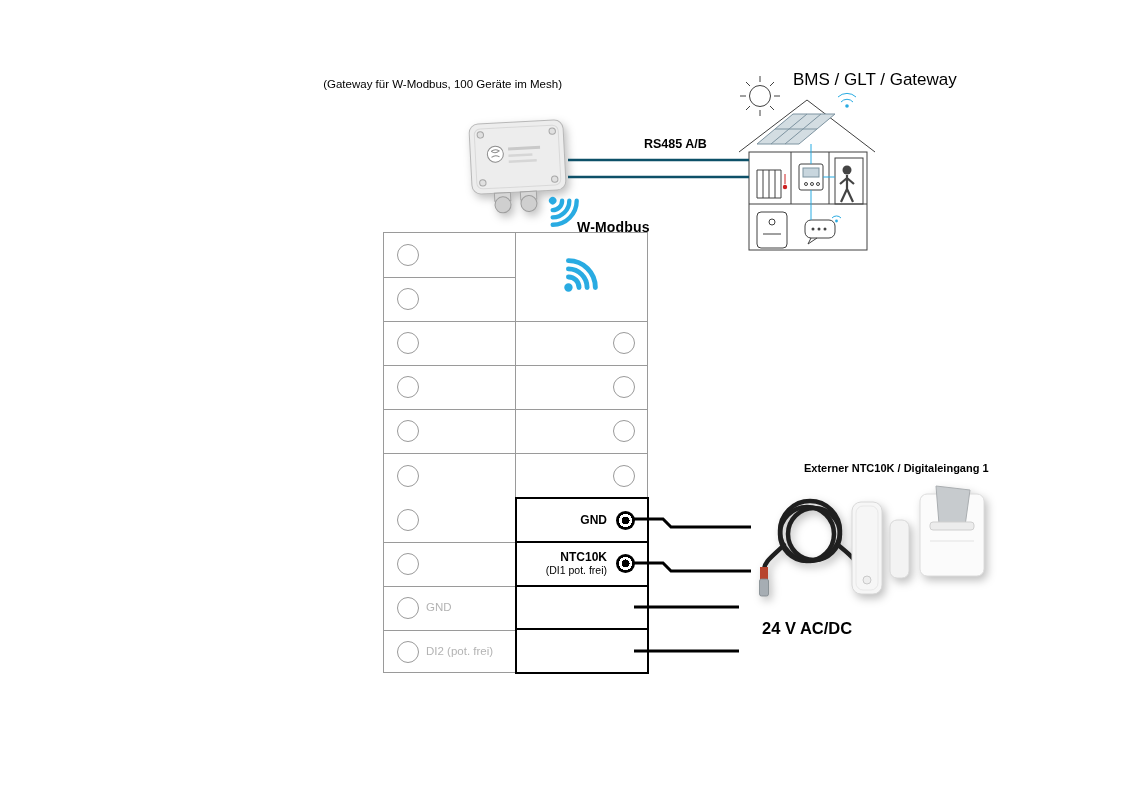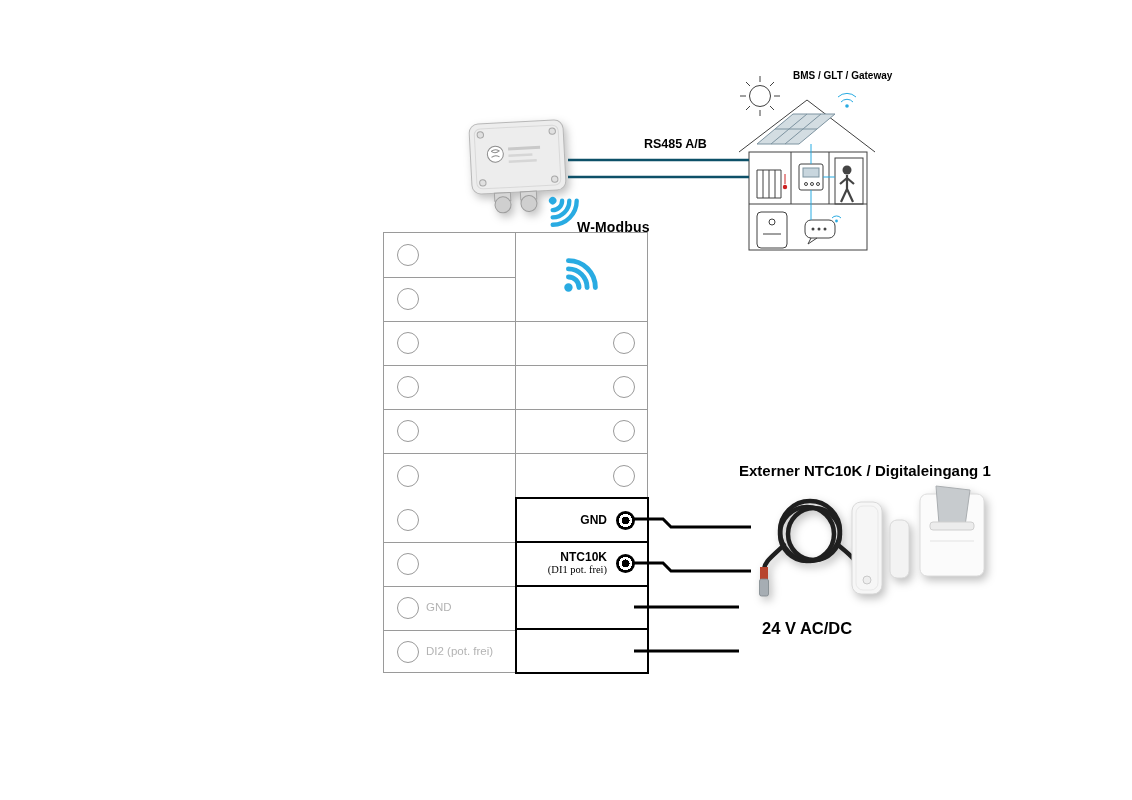--- a/index.html
+++ b/index.html
@@ -5,40 +5,40 @@
   * { margin:0; padding:0; box-sizing:border-box; }
   html,body { background:#fff; }
   body { width:1132px; height:800px; font-family:"Liberation Sans", sans-serif; color:#000; }
   .canvas { position:relative; width:1132px; height:800px; background:#fff; overflow:hidden; }
   .abs { position:absolute; }
 
   
   .gw-title { right:570px; top:76px; text-align:right; line-height:16px; }
   .gw-title .t1 { font-weight:bold; font-size:13px; }
   .gw-title .t2 { font-size:11.5px; }
-  .bms-label { left:793px; top:70px; font-weight:bold; font-size:10px; }
+  .bms-label { left:793px; top:70px; font-weight:normal; font-size:17px; }
   .rs485-label { left:623px; top:137px; font-weight:bold; font-size:12.5px;padding-left:21px; }
   .wmodbus-label { left:577px; top:219px; font-weight:bold; font-size:14px; letter-spacing:.2px; }
-  .ext-label { left:739px; top:462px; font-weight:bold; font-size:15px; }
+  .ext-label { left:804px; top:462px; font-weight:bold; font-size:11px; }
   .power-label { left:762px; top:619px; font-weight:bold; font-size:16.5px; }
 
   
   .tblock { left:383px; top:232px; width:265px; height:441px; border:1px solid #9a9a9a; background:#fff; }
   .vline { position:absolute; left:131px; top:0; width:1px; height:100%; background:#9a9a9a; }
   .hl  { position:absolute; left:0; width:100%; height:1px; background:#9a9a9a; }
   .hll { position:absolute; left:0; width:132px; height:1px; background:#9a9a9a; }
   .pin { position:absolute; width:22px; height:22px; border:1.5px solid #9a9a9a; border-radius:50%; background:#fff; }
   .gray-label { position:absolute; left:42px; color:#b3b3b3; font-size:11.5px; white-space:nowrap; }
 
   .boldzone { position:absolute; left:131px; top:264px; width:134px; height:177px; border:2px solid #000; background:#fff; }
   .bdiv { position:absolute; left:0; width:100%; height:2px; background:#000; }
   .bcell { position:absolute; left:0; width:100%; height:43px; }
   .blabel { position:absolute; left:0; right:40px; top:0; height:100%; display:flex; flex-direction:column; justify-content:center; align-items:flex-end; line-height:1.18; text-align:right; }
   .blabel .m { font-weight:bold; font-size:12px; white-space:nowrap; }
-  .blabel .s { font-size:10.5px; white-space:nowrap;font-family:Liberation Serif, serif; }
+  .blabel .s { font-size:10.5px; white-space:nowrap; }
   .term-dot { position:absolute; left:99px; top:12px; width:19px; height:19px; border-radius:50%;
               background:radial-gradient(circle, #000 0 4px, #fff 4px 6.5px, #000 6.5px 10px); }
 
   
   .wifi { overflow:visible; }
   .tbl-wifi { left:552px; top:248px; transform:rotate(45deg); }
   .dev-wifi { left:538px; top:186px; transform:rotate(135deg); }
   .photo { filter:drop-shadow(3px 4px 4px rgba(0,0,0,.25)); }
   .wires { left:0; top:0; pointer-events:none; }
   .device { left:463px; top:116px; }
@@ -46,20 +46,21 @@
   .cable { left:750px; top:483px; }
   .contact { left:848px; top:500px; }
   .card { left:918px; top:484px; }
 </style>
 </head>
 <body>
 
 <div class="canvas">
 
   <div class="abs gw-title">
+    <div class="t2">(Gateway für W-Modbus, 100 Geräte im Mesh)</div>
   </div>
 
   <svg class="abs device photo" width="110" height="102" viewBox="0 0 110 102">
     <g transform="rotate(-3 55 50)">
       <rect x="8" y="6" width="94" height="70" rx="9" fill="#ededed" stroke="#b8b8b8"></rect>
       <rect x="13" y="11" width="84" height="60" rx="6" fill="none" stroke="#d9d9d9"></rect>
       <circle cx="19" cy="17" r="3.2" fill="#e0e0e0" stroke="#a8a8a8"></circle>
       <circle cx="91" cy="17" r="3.2" fill="#e0e0e0" stroke="#a8a8a8"></circle>
       <circle cx="19" cy="65" r="3.2" fill="#e0e0e0" stroke="#a8a8a8"></circle>
       <circle cx="91" cy="65" r="3.2" fill="#e0e0e0" stroke="#a8a8a8"></circle>

